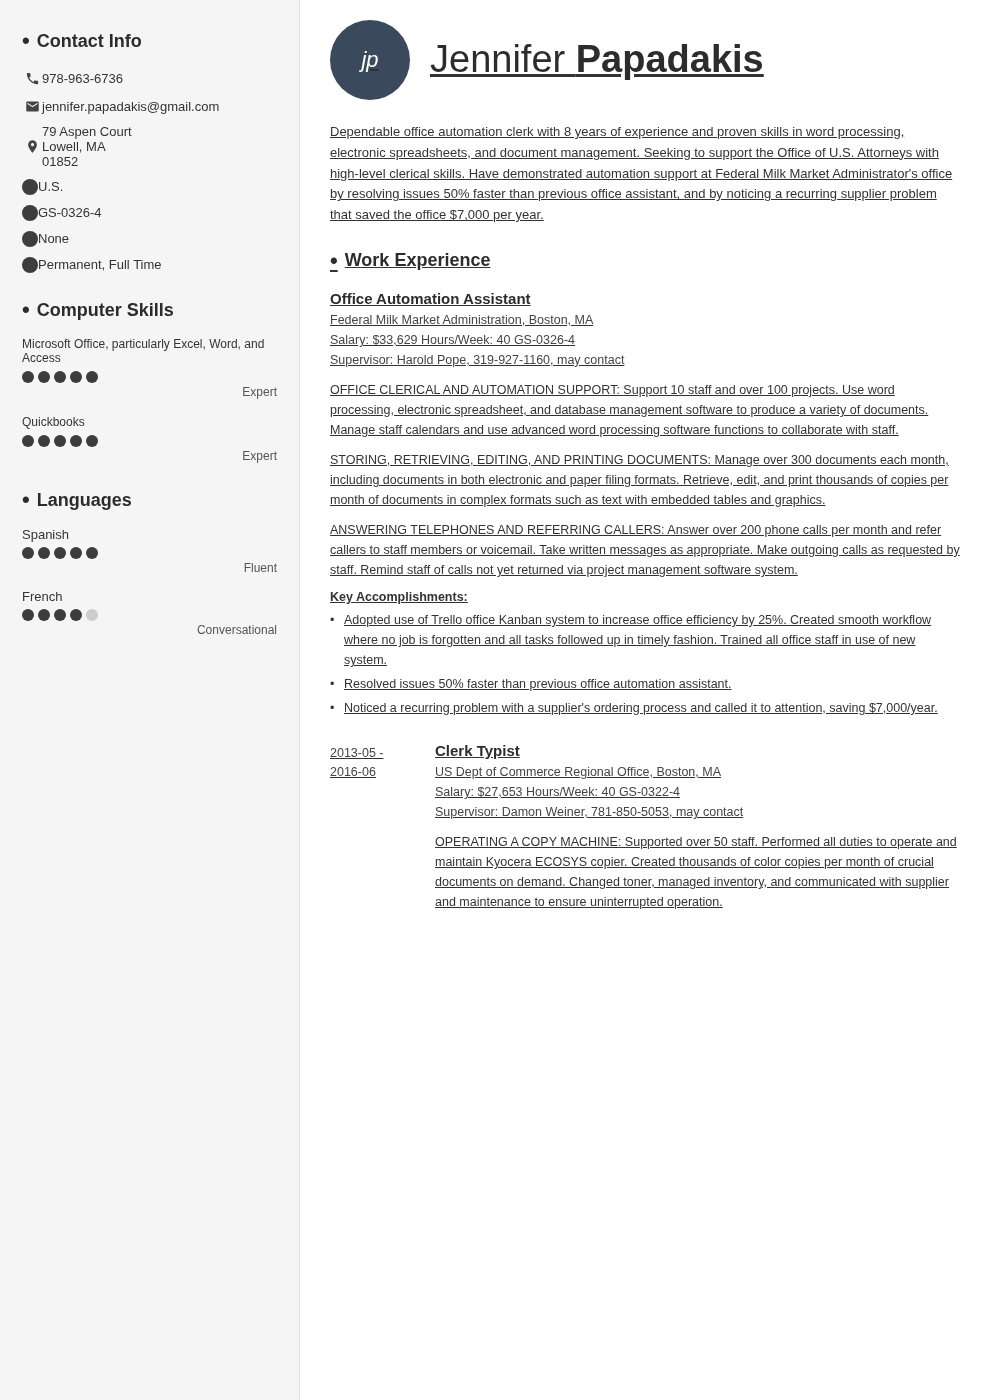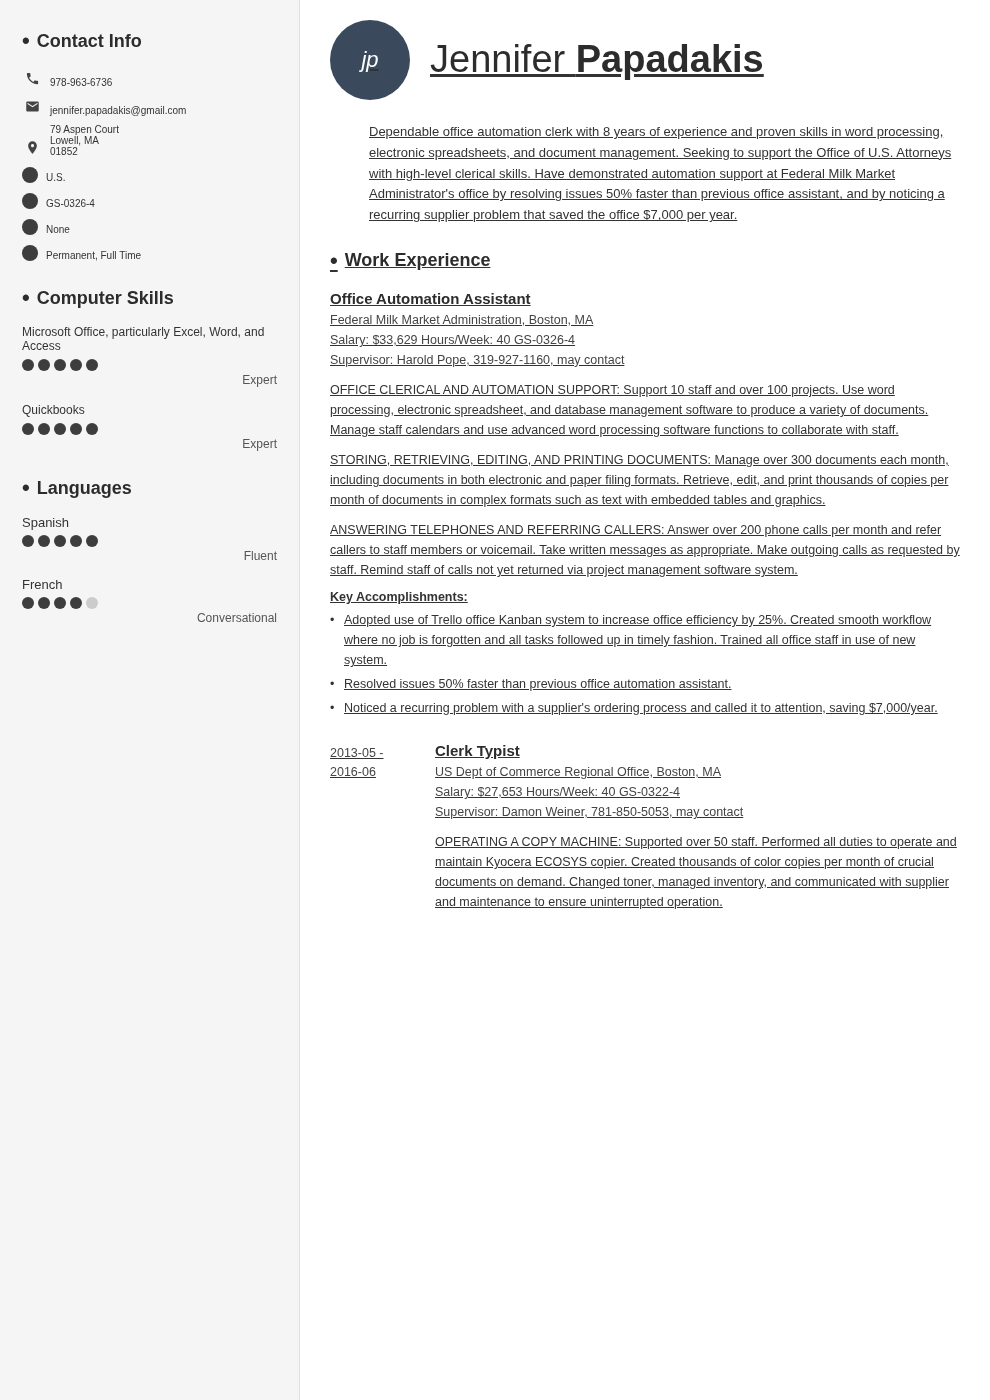--- a/index.html
+++ b/index.html
@@ -36,24 +36,24 @@
     .sidebar-section-title::before {
       content: '•';
       font-size: 22px;
       color: #2c2c2c;
     }
     .sidebar-section {
       margin-bottom: 24px;
     }
     .contact-item {
       display: flex;
-      align-items: flex-end;
-      gap: 8px;
+      align-items: center;
+      gap: 0;
       margin-bottom: 8px;
-      font-size: 10px;
+      font-size: 13px;
       color: #333;
     }
     .contact-icon {
       width: 20px;
       height: 20px;
       flex-shrink: 0;
       display: flex;
       align-items: center;
       justify-content: center;
       font-size: 13px;
@@ -149,21 +149,20 @@
     .title-line {
       font-size: 15px;
       color: #555;
       margin-top: 4px;
     }
     .summary-section {
       font-size: 13px;
       color: #333;
       line-height: 1.6;
       margin-bottom: 22px;
-      margin-left: 39px;
     }
     .section-title {
       font-size: 18px;
       font-weight: bold;
       color: #2c2c2c;
       margin-bottom: 16px;
       display: flex;
       align-items: center;
       gap: 7px;
     }

